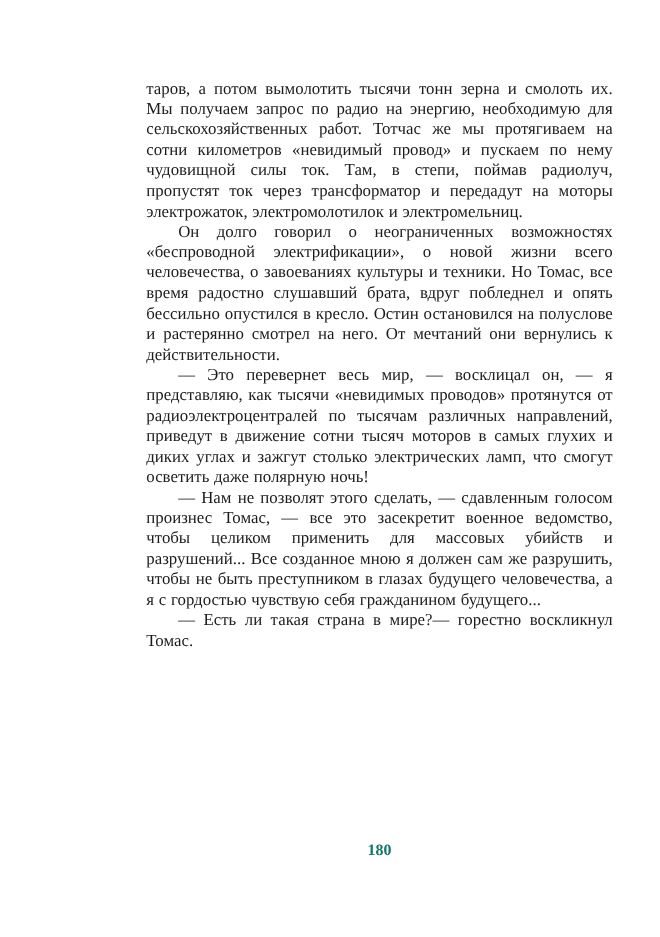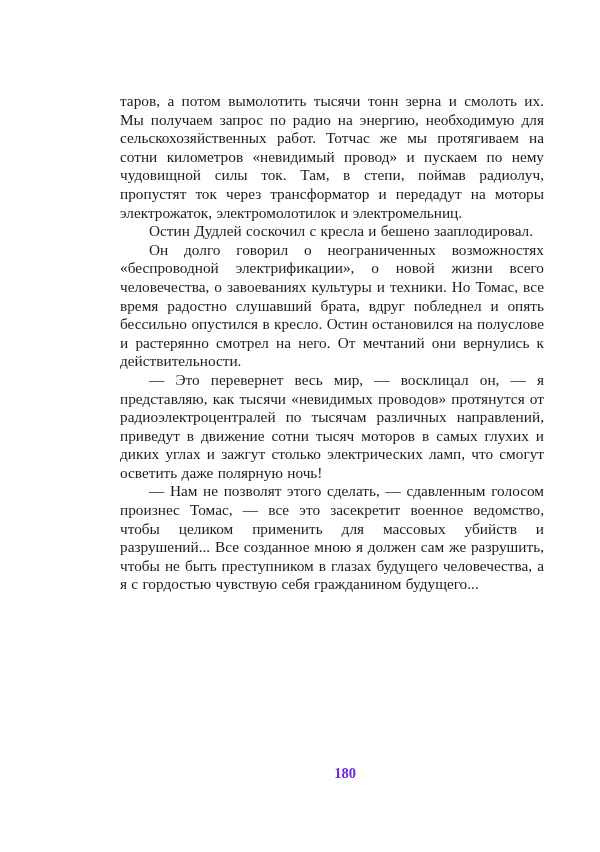--- a/index.html
+++ b/index.html
@@ -11,54 +11,53 @@
     position: relative;
     width: 600px;
     height: 852px;
     background: #ffffff;
     overflow: hidden;
     font-family: "Liberation Serif", serif;
     color: #1b1b1b;
   }
   .text-block {
     position: absolute;
-    left: 120px;
+    left: 133px;
     top: 72px;
     width: 424px;
     font-size: 15.3px;
     line-height: 18.6px;
     text-align: justify;
     text-justify: inter-word;
     word-spacing: 0.5px;
-    margin-top: 20px;
   }
   .text-block p {
     margin: 0;
     padding: 0;
     text-indent: 29px;
   }
   .text-block p.continuation {
     text-indent: 0;
   }
   .folio {
     position: absolute;
     left: 133px;
     top: 765px;
     width: 424px;
     text-align: center;
     font-weight: bold;
     font-size: 14.5px;
-    color: #6d28d9;
+    color: #0f766e;
   }
 </style>
 </head>
 <body>
 
 <div class="page">
   <main class="text-block">
     <p class="continuation">таров, а потом вымолотить тысячи тонн зерна и смолоть их. Мы получаем запрос по радио на энергию, необходимую для сельскохозяйственных работ. Тотчас же мы протягиваем на сотни километров «невидимый провод» и пускаем по нему чудовищной силы ток. Там, в степи, поймав радиолуч, пропустят ток через трансформатор и передадут на моторы электрожаток, электромолотилок и электромельниц.</p>
-    <p>Остин Дудлей соскочил с кресла и бешено зааплодировал.</p>
     <p>Он долго говорил о неограниченных возможностях «беспроводной электрификации», о новой жизни всего человечества, о завоеваниях культуры и техники. Но Томас, все время радостно слушавший брата, вдруг побледнел и опять бессильно опустился в кресло. Остин остановился на полуслове и растерянно смотрел на него. От мечтаний они вернулись к действительности.</p>
     <p>— Это перевернет весь мир, — восклицал он, — я представляю, как тысячи «невидимых проводов» протянутся от радиоэлектроцентралей по тысячам различных направлений, приведут в движение сотни тысяч моторов в самых глухих и диких углах и зажгут столько электрических ламп, что смогут осветить даже полярную ночь!</p>
     <p>— Нам не позволят этого сделать, — сдавленным голосом произнес Томас, — все это засекретит военное ведомство, чтобы целиком применить для массовых убийств и разрушений... Все созданное мною я должен сам же разрушить, чтобы не быть преступником в глазах будущего человечества, а я с гордостью чувствую себя гражданином будущего...</p>
+    <p>— Есть ли такая страна в мире?— горестно воскликнул Томас.</p>
   </main>
   <div class="folio">180</div>
 </div>
 
 </body></html>

